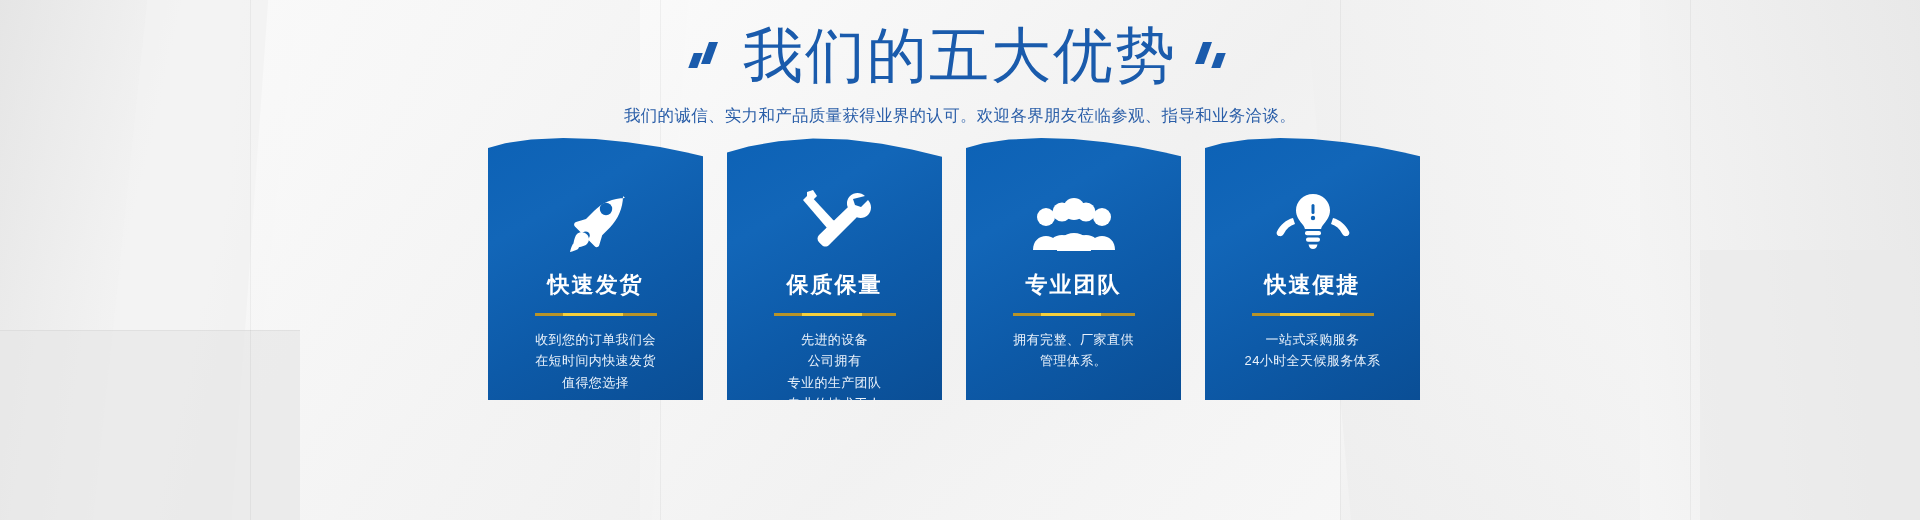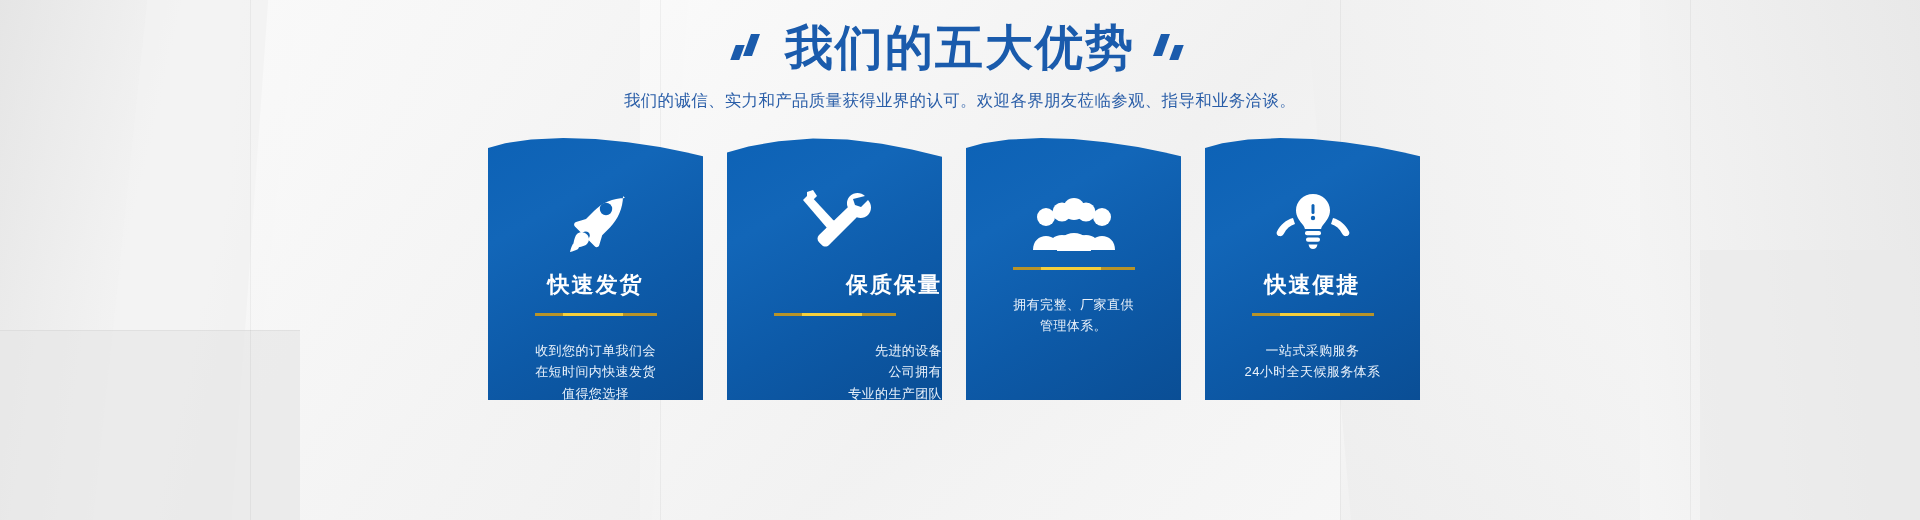--- a/index.html
+++ b/index.html
@@ -25,21 +25,21 @@
   .f7{left:0;top:330px;width:300px;height:190px;background:#e7e7e7;opacity:.7;}
   .f8{left:1700px;top:250px;width:220px;height:270px;background:#eaeaea;opacity:.6;}
   .line{position:absolute;background:rgba(0,0,0,.045);pointer-events:none;}
 
   .head{position:absolute;left:0;top:0;width:1920px;text-align:center;}
   .title-row{
     display:flex;align-items:center;justify-content:center;gap:20px;
     margin-top:18px;
   }
   .title{
-    font-size:48px;font-weight:bold;letter-spacing:2px;
+    font-size:60px;font-weight:normal;letter-spacing:2px;
     color:#1a5bac;line-height:1.25;white-space:nowrap;
   }
   .slash{display:inline-block;width:34px;height:30px;position:relative;}
   .slash i{
     position:absolute;display:block;width:9px;height:15px;
     background:#1a5bac;transform:skewX(-20deg);
   }
   .slash i.a{left:2px;top:12px;}
   .slash i.b{left:16px;top:1px;height:22px;}
   .slash.right i.a{left:17px;top:12px;}
@@ -54,38 +54,38 @@
     position:absolute;left:0;top:138px;width:1908px;
     display:flex;justify-content:center;gap:24px;
   }
   .card{
     position:relative;width:215px;height:262px;
     background:linear-gradient(150deg,#0d62b6 0%,#1266b8 28%,#0d5aa8 62%,#0a4e95 100%);
     color:#fff;text-align:center;
     -webkit-clip-path:polygon(0 0,100% 0,100% 100%,0 100%,0 14px);
     clip-path:polygon(0% 3.8%, 8% 2.0%, 20% 0.6%, 35% 0%, 50% 0.4%, 65% 1.6%, 80% 3.4%, 92% 5.4%, 100% 7.0%, 100% 100%, 0% 100%);
   }
-  .card.v2{clip-path:polygon(0% 5.5%, 10% 3.2%, 24% 1.2%, 40% 0.2%, 56% 0.6%, 72% 2.2%, 86% 4.4%, 100% 7.2%, 100% 100%, 0% 100%);text-align:right;}
+  .card.v2{clip-path:polygon(0% 5.5%, 10% 3.2%, 24% 1.2%, 40% 0.2%, 56% 0.6%, 72% 2.2%, 86% 4.4%, 100% 7.2%, 100% 100%, 0% 100%);}
   .icon{
     height:86px;display:flex;align-items:flex-end;justify-content:center;
     padding-top:30px;
   }
   .icon svg{display:block;}
   .card-title{
     margin-top:16px;font-size:22px;font-weight:bold;letter-spacing:2px;color:#ffffff;
   }
   .divider{
     width:122px;height:3px;margin:13px auto 0;position:relative;
     background:#b79329;
   }
   .divider::after{
     content:"";position:absolute;left:28px;top:0;width:60px;height:3px;background:#f5cf3c;
   }
   .desc{
-    margin-top:24px;font-size:13px;line-height:1.65;color:#eaf2fb;letter-spacing:.4px;
+    margin-top:13px;font-size:13px;line-height:1.65;color:#eaf2fb;letter-spacing:.4px;
   }
   .desc div{white-space:nowrap;}
 </style>
 </head>
 <body>
 
 <div class="stage">
 
   <div class="bgfacet f1"></div>
   <div class="bgfacet f2"></div>
@@ -165,20 +165,21 @@
           <circle cx="70" cy="21" r="9"></circle>
             <path d="M57 54c0-9 6-14 13-14s13 5 13 14z"></path>
           <circle cx="30" cy="16" r="9.5"></circle>
             <path d="M16 54c0-10 6.5-15 14-15s14 5 14 15z"></path>
           <circle cx="54" cy="16" r="9.5"></circle>
             <path d="M40 54c0-10 6.5-15 14-15s14 5 14 15z"></path>
           <circle cx="42" cy="13" r="11"></circle>
             <path d="M25 55c0-12 7.5-18 17-18s17 6 17 18z"></path>
         </svg>
       </div>
+      <div class="card-title">专业团队</div>
       <div class="divider"></div>
       <div class="desc">
         <div>拥有完整、厂家直供</div>
         <div>管理体系。</div>
       </div>
     </div>
 
 
     <div class="card">
       <div class="icon">

